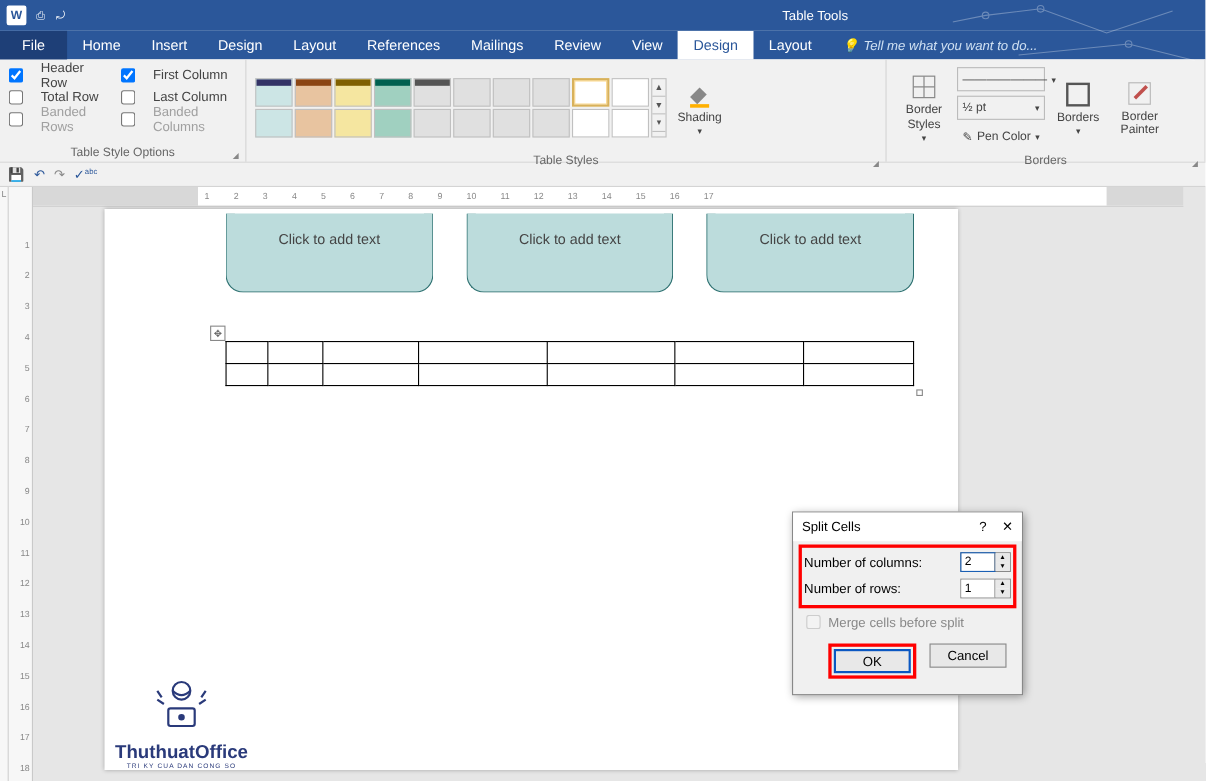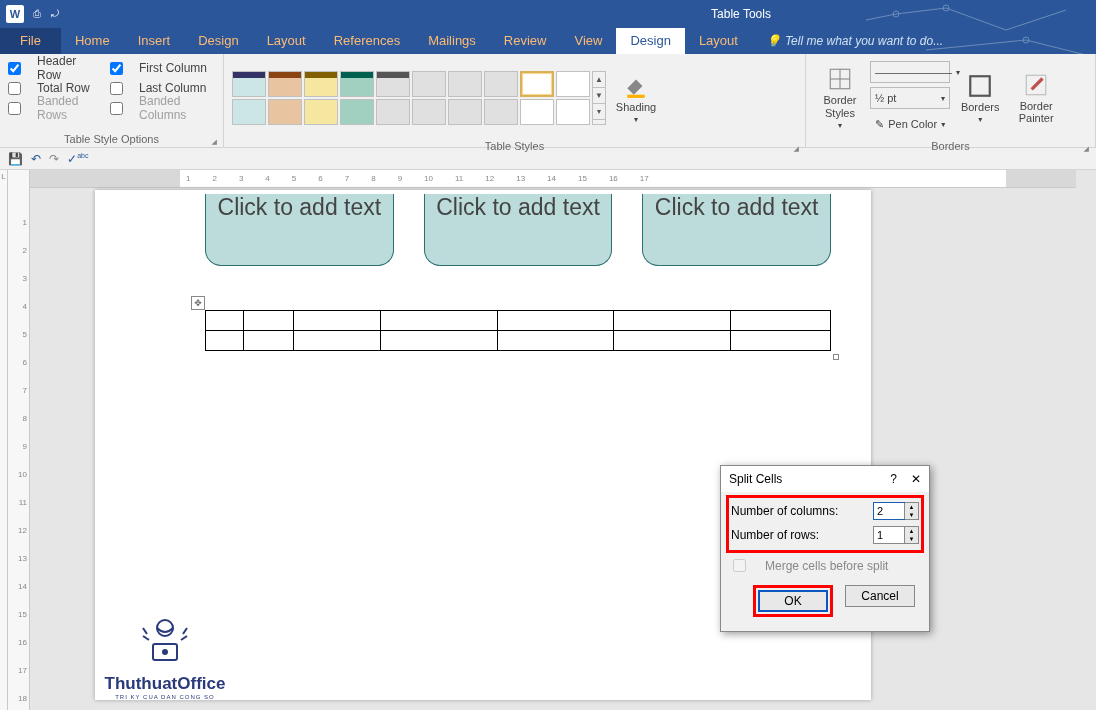--- a/index.html
+++ b/index.html
@@ -4,21 +4,21 @@
 <style>
   * { box-sizing: border-box; }
   body { margin: 0; font-family: "Segoe UI", sans-serif; font-size: 12px; background: #fff; width: 1096px; height: 710px; overflow: hidden; position: relative; }
   .titlebar { height: 28px; background: #2b579a; display: flex; align-items: center; color: #fff; padding: 0 6px; position: relative; }
   .word-icon { width: 18px; height: 18px; background: #fff; color: #2b579a; font-weight: bold; display: inline-flex; align-items: center; justify-content: center; border-radius: 2px; margin-right: 6px; font-size: 11px; }
   .toolicons { display:flex; gap:4px; margin-right: 20px;}
   .toolicons span { width: 14px; height: 14px; display:flex; align-items:center; justify-content:center; font-size:10px; color:#fff;}
   .titletext { position:absolute; left:0; right:0; text-align:center; font-size:12px; color:#fff; pointer-events:none;}
   .titletools { position:absolute; right:315px; width:80px; text-align:center; color:#fff; font-size:12px; }
   .ribbon-tabs { height: 26px; background: #2b579a; display: flex; align-items: stretch; color: #fff; }
-  .rtab { padding: 5px 14px; color:#fdba74; font-size:13px; cursor:pointer; }
+  .rtab { padding: 5px 14px; color:#ffffff; font-size:13px; cursor:pointer; }
   .rtab.file { background:#1e3f77; padding:5px 20px;}
   .rtab.active { background:#fff; color:#2b579a; }
   .rtab.tell { display:flex; align-items:center; gap:4px; color:#cfe0f2; font-style:italic; font-size:12px;}
   .ribbon { height:94px; background:#f1f1f1; border-bottom:1px solid #d4d4d4; display:flex; }
   .group { border-right:1px solid #d4d4d4; padding:4px 8px 2px; display:flex; flex-direction:column; justify-content:space-between; }
   .group-content { flex:1; display:flex; align-items:center; gap:4px;}
   .group-label { font-size:11px; color:#666; text-align:center; padding-top:2px; position:relative;}
   .group-label::after { content:"◢"; font-size:7px; color:#888; position:absolute; right:-2px; bottom:-1px;}
   .checkitem { display:flex; align-items:center; gap:16px; font-size:12px; color:#444; height:20px;}
   .checkitem input { margin:0; }
@@ -39,42 +39,42 @@
   .qa-bar { height: 22px; background:#f1f1f1; border-bottom:1px solid #d4d4d4; display:flex; align-items:center; gap:8px; padding:0 8px; color:#2b579a;}
   .qa-bar span { font-size:12px;}
   .editor { position:absolute; top:170px; left:0; right:0; bottom:0; background:#e6e6e6; display:flex;}
   .vruler { width:22px; background:#f7f7f7; border-right:1px solid #c9c9c9; position:relative; font-size:8px; color:#888;}
   .vruler .tick { position:absolute; left:0; right:0; text-align:right; padding-right:2px;}
   .page-wrap { flex:1; overflow:hidden; position:relative; background:#e6e6e6;}
   .hruler { position:absolute; top:0; left:0; right:20px; height:18px; background:#fff; border-bottom:1px solid #c9c9c9; font-size:8px; color:#888; display:flex;}
   .hruler .margin { background:#d8d8d8; height:100%;}
   .page { position:absolute; top:20px; left:65px; width:776px; height:510px; background:#fff; box-shadow:0 0 4px rgba(0,0,0,0.3);}
   .shapes { position:absolute; top:4px; left:110px; right:40px; display:flex; gap:30px;}
-  .shape { flex:1; height:72px; border:1px solid #2b6f6f; border-top:none; border-radius:0 0 16px 16px; background:#bcdcdc; display:flex; align-items:flex-start; justify-content:center; padding-top:0; color:#444; font-family:Arial,sans-serif; font-size:23px;}
+  .shape { flex:1; height:72px; border:1px solid #2b6f6f; border-top:none; border-radius:0 0 16px 16px; background:#bcdcdc; display:flex; align-items:flex-start; justify-content:center; padding-top:16px; color:#444; font-family:Arial,sans-serif; font-size:13px;}
   .doc-table { position:absolute; top:120px; left:110px; right:40px;}
   .doc-table table { border-collapse:collapse; width:100%;}
   .doc-table td { border:1px solid #000; height:20px;}
   .anchor { position:absolute; top:106px; left:96px; width:14px; height:14px; border:1px solid #888; display:flex; align-items:center; justify-content:center; font-size:9px; color:#666; background:#fff;}
   .resize-sq { position:absolute; top:164px; right:32px; width:6px; height:6px; border:1px solid #888; background:#fff;}
   .watermark { position:absolute; left:85px; bottom:10px; width:160px; color:#2a3a7a; display:flex; flex-direction:column; align-items:center;}
   .watermark .brand { font-family: "Arial Black", sans-serif; font-size:17px; font-weight:bold; margin-top:4px;}
   .watermark .tag { font-size:6px; letter-spacing:1px;}
   .watermark .doodle { width:60px; height:60px; display:flex; align-items:center; justify-content:center;}
   .dialog { position:absolute; top:275px; left:625px; width:210px; background:#f0f0f0; border:1px solid #888; box-shadow:2px 2px 8px rgba(0,0,0,0.4); font-size:12px;}
   .dlg-title { height:26px; display:flex; align-items:center; padding:0 8px; justify-content:space-between; background:#fff;}
   .dlg-body { padding:6px 8px;}
   .dlg-row { display:flex; align-items:center; height:22px; gap:4px; margin-bottom:2px;}
   .dlg-row label { flex:1;}
   .spinner { display:flex; align-items:center; border:1px solid #888; height:18px; background:#fff;}
   .spinner input { border:none; width:30px; height:16px; font-size:11px; padding:0 3px; outline:1px solid #1a5fb4; color:#000; }
   .spinner .noout { outline:none;}
   .spin-btns { display:flex; flex-direction:column; width:14px; border-left:1px solid #888;}
   .spin-btns span { height:8px; font-size:6px; display:flex; align-items:center; justify-content:center; background:#e8e8e8;}
   .highlight-box { border:3px solid #f00; padding:2px; margin:-3px;}
-  .dlg-check { display:flex; align-items:center; gap:16px; color:#888; margin:6px 0 10px;}
+  .dlg-check { display:flex; align-items:center; gap:4px; color:#888; margin:6px 0 10px;}
   .dlg-btns { display:flex; gap:12px; justify-content:center; padding-bottom:8px;}
   .dlg-btn { width:70px; height:22px; border:1px solid #888; background:#e8e8e8; display:flex; align-items:center; justify-content:center;}
   .dlg-btn.ok { border:2px solid #0a57c2;}
   .redbox { border:3px solid #f00; padding:2px; display:inline-block;margin-left:18px;}
   .bg-pattern { position:absolute; top:0; right:0; width:230px; height:56px; opacity:0.3; pointer-events:none;}
   .bg-pattern svg { width:100%; height:100%;}
 </style>
 </head>
 <body>
 

